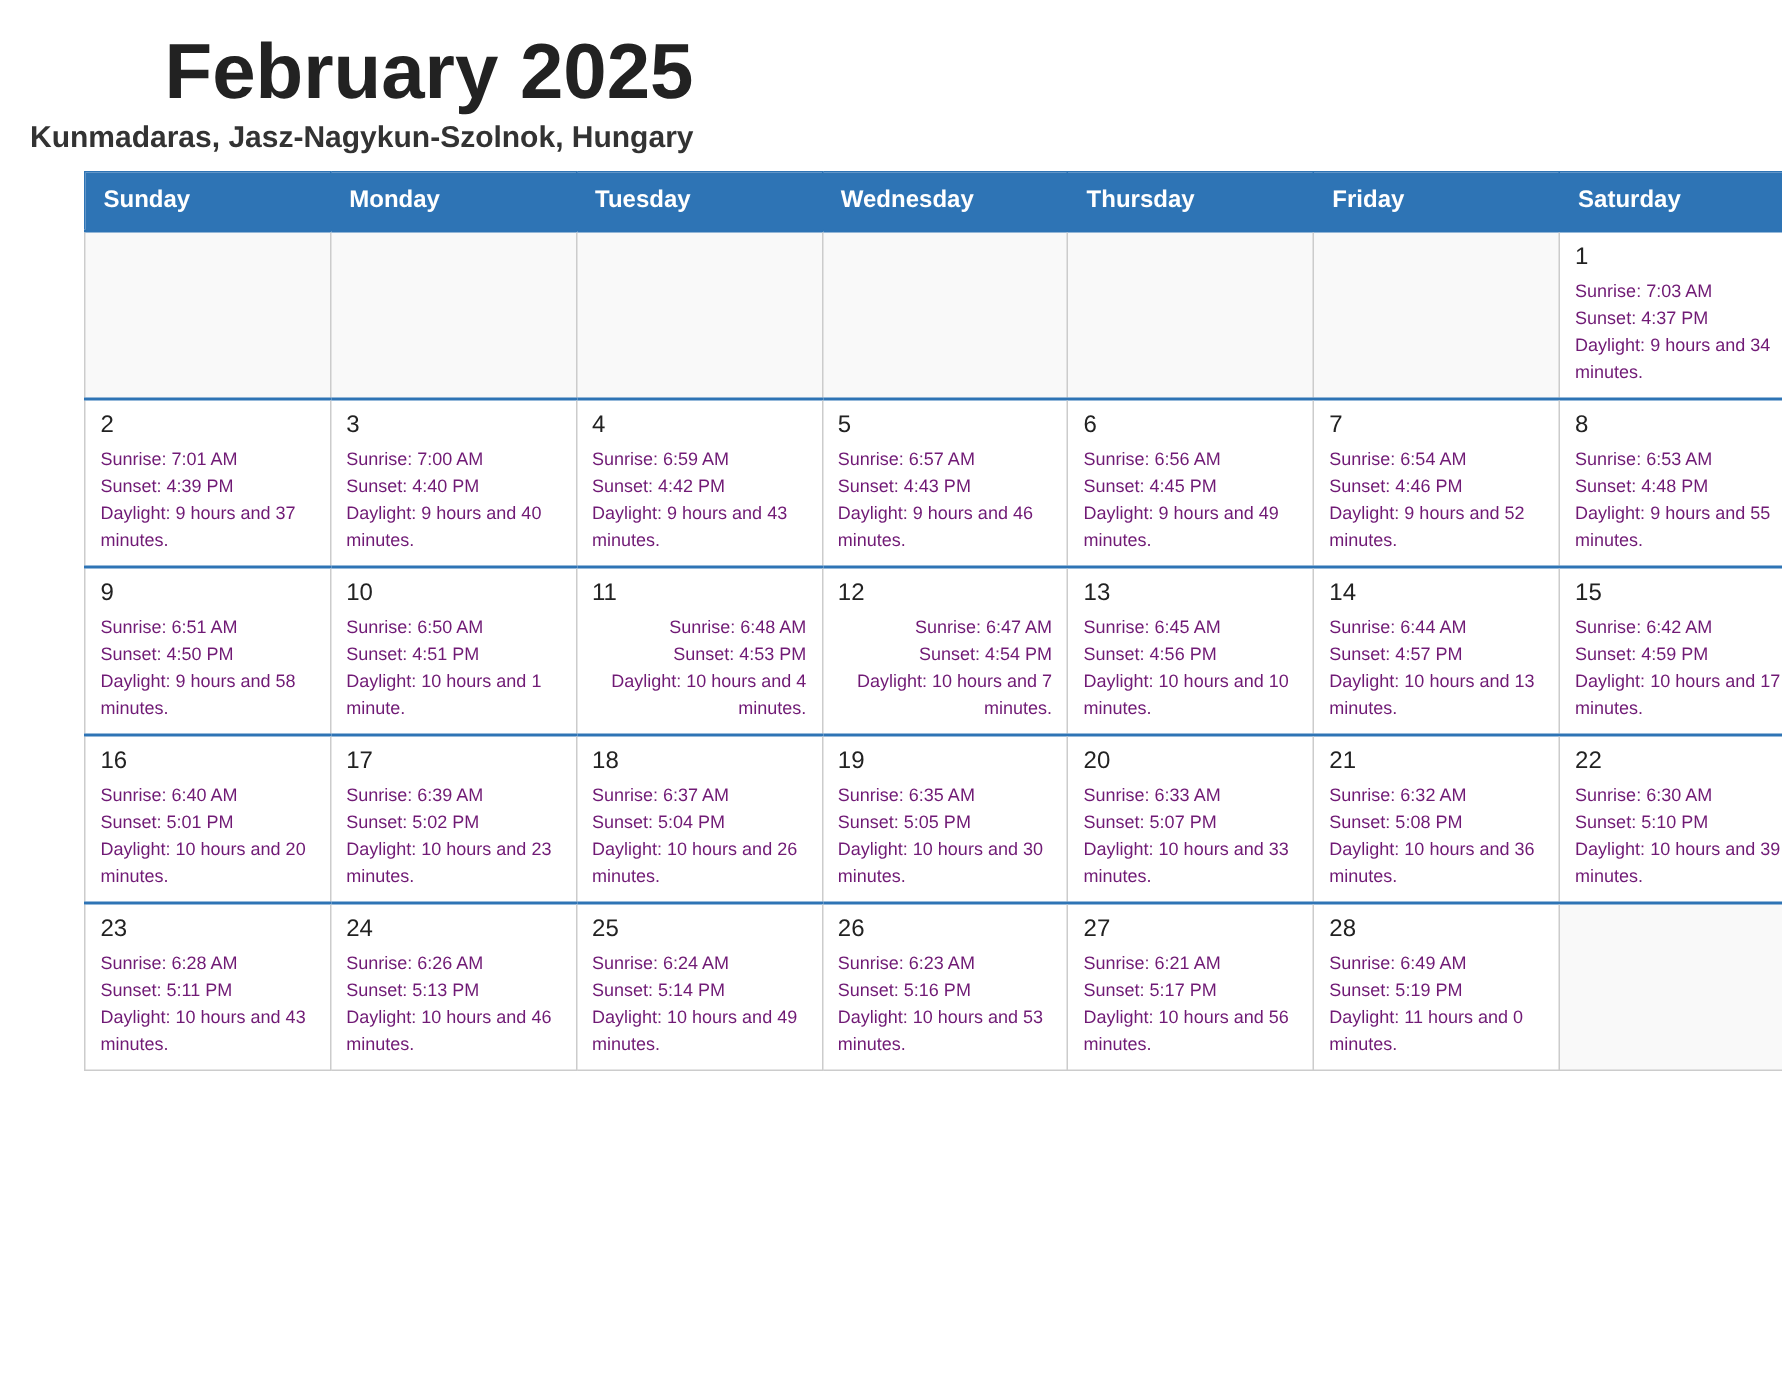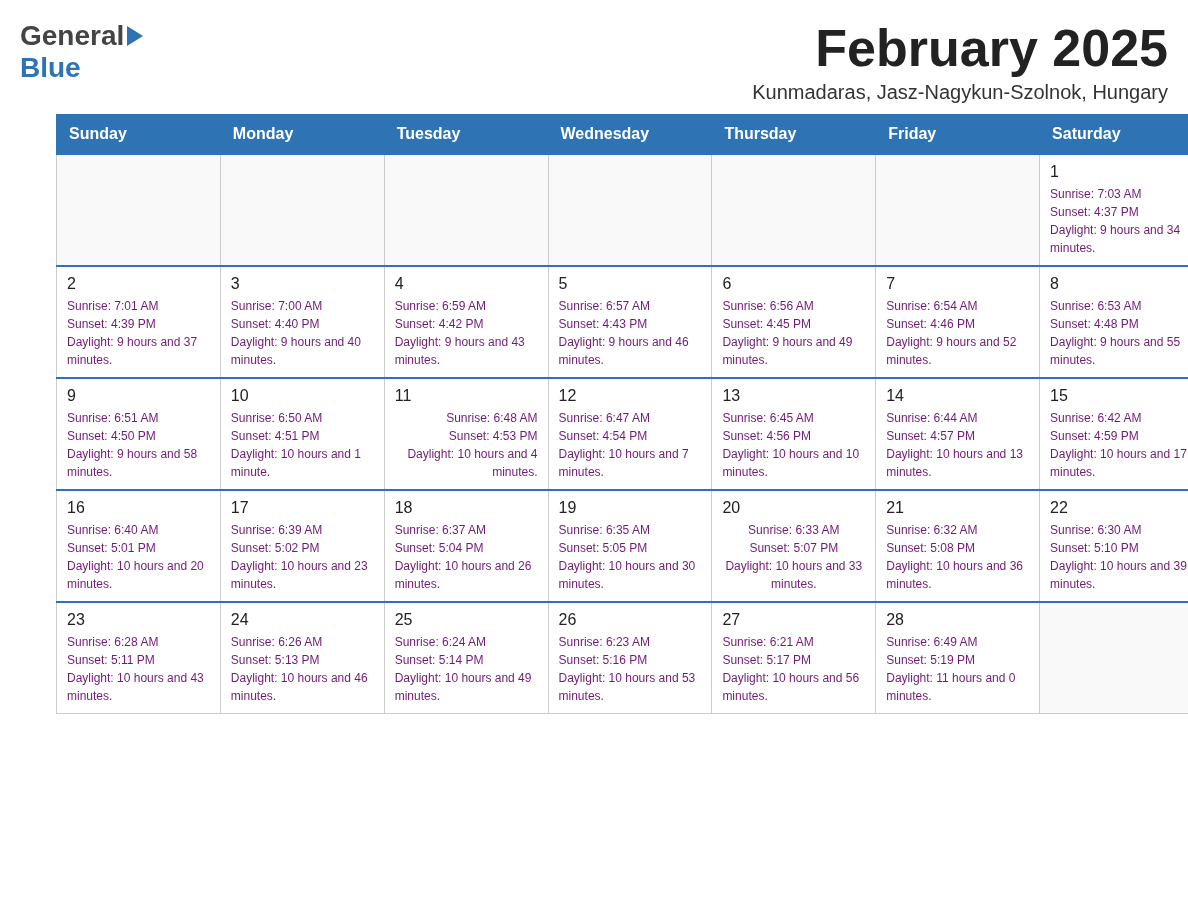--- a/index.html
+++ b/index.html
@@ -27,20 +27,21 @@
     .month-title {
       font-size: 52px;
       font-weight: bold;
       color: #222;
       line-height: 1.1;
     }
     .location {
       font-size: 20px;
       color: #333;
       margin-top: 4px;
+      font-weight: bold;
     }
     .calendar {
       width: 100%;
       border-collapse: collapse;
       margin-top: 10px;
       margin-left: 36px;
     }
     .calendar thead th {
       background-color: #2e74b5;
       color: #fff;
@@ -103,29 +104,20 @@
       font-size: 28px;
       font-weight: bold;
       color: #2e74b5;
       font-family: Arial, sans-serif;
     }
   </style>
 </head>
 <body>
 
 <div class="header">
-  <div class="logo">
-    <div class="logo-row">
-      <span class="logo-text-general">General</span>
-      <span class="logo-arrow"></span>
-    </div>
-    <div>
-      <span class="logo-text-blue">Blue</span>
-    </div>
-  </div>
   <div class="title-block">
     <div class="month-title">February 2025</div>
     <div class="location">Kunmadaras, Jasz-Nagykun-Szolnok, Hungary</div>
   </div>
 </div>
 
 <table class="calendar">
   <thead>
     <tr>
     <th>Sunday</th>
@@ -210,21 +202,21 @@
 Daylight: 10 hours and 1 minute.</div>
         </td>
         <td>
           <div class="day-number">11</div>
           <div class="day-info" style="white-space: pre-line; text-align: right;">Sunrise: 6:48 AM
 Sunset: 4:53 PM
 Daylight: 10 hours and 4 minutes.</div>
         </td>
         <td>
           <div class="day-number">12</div>
-          <div class="day-info" style="white-space: pre-line;">Sunrise: 6:47 AM
+          <div class="day-info" style="white-space: pre-line; text-align: right;">Sunrise: 6:47 AM
 Sunset: 4:54 PM
 Daylight: 10 hours and 7 minutes.</div>
         </td>
         <td>
           <div class="day-number">13</div>
           <div class="day-info" style="white-space: pre-line;">Sunrise: 6:45 AM
 Sunset: 4:56 PM
 Daylight: 10 hours and 10 minutes.</div>
         </td>
         <td>
@@ -260,21 +252,21 @@
 Daylight: 10 hours and 26 minutes.</div>
         </td>
         <td>
           <div class="day-number">19</div>
           <div class="day-info" style="white-space: pre-line;">Sunrise: 6:35 AM
 Sunset: 5:05 PM
 Daylight: 10 hours and 30 minutes.</div>
         </td>
         <td>
           <div class="day-number">20</div>
-          <div class="day-info" style="white-space: pre-line; text-align: center;">Sunrise: 6:33 AM
+          <div class="day-info" style="white-space: pre-line;">Sunrise: 6:33 AM
 Sunset: 5:07 PM
 Daylight: 10 hours and 33 minutes.</div>
         </td>
         <td>
           <div class="day-number">21</div>
           <div class="day-info" style="white-space: pre-line;">Sunrise: 6:32 AM
 Sunset: 5:08 PM
 Daylight: 10 hours and 36 minutes.</div>
         </td>
         <td>

